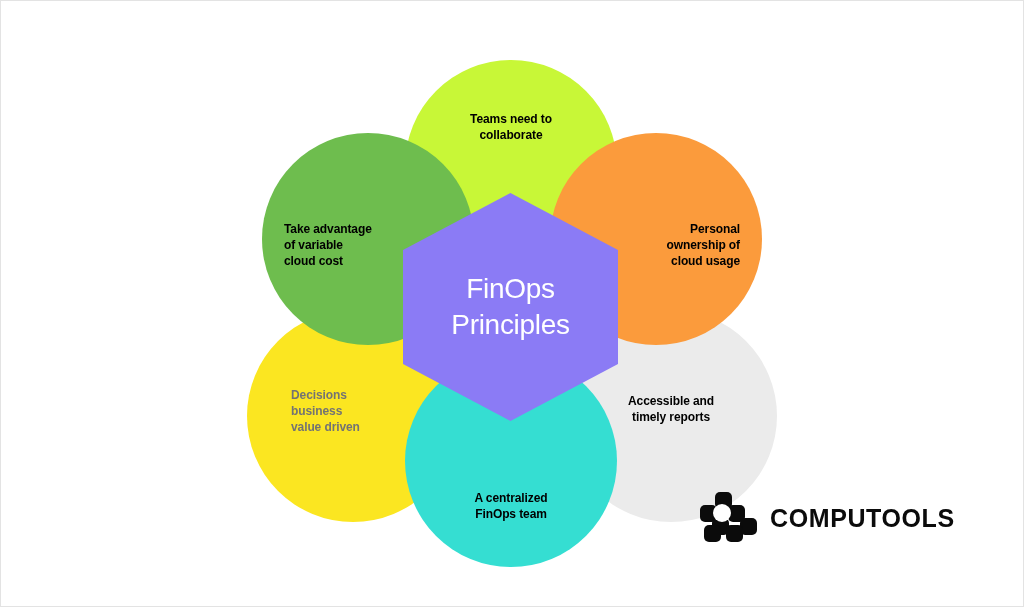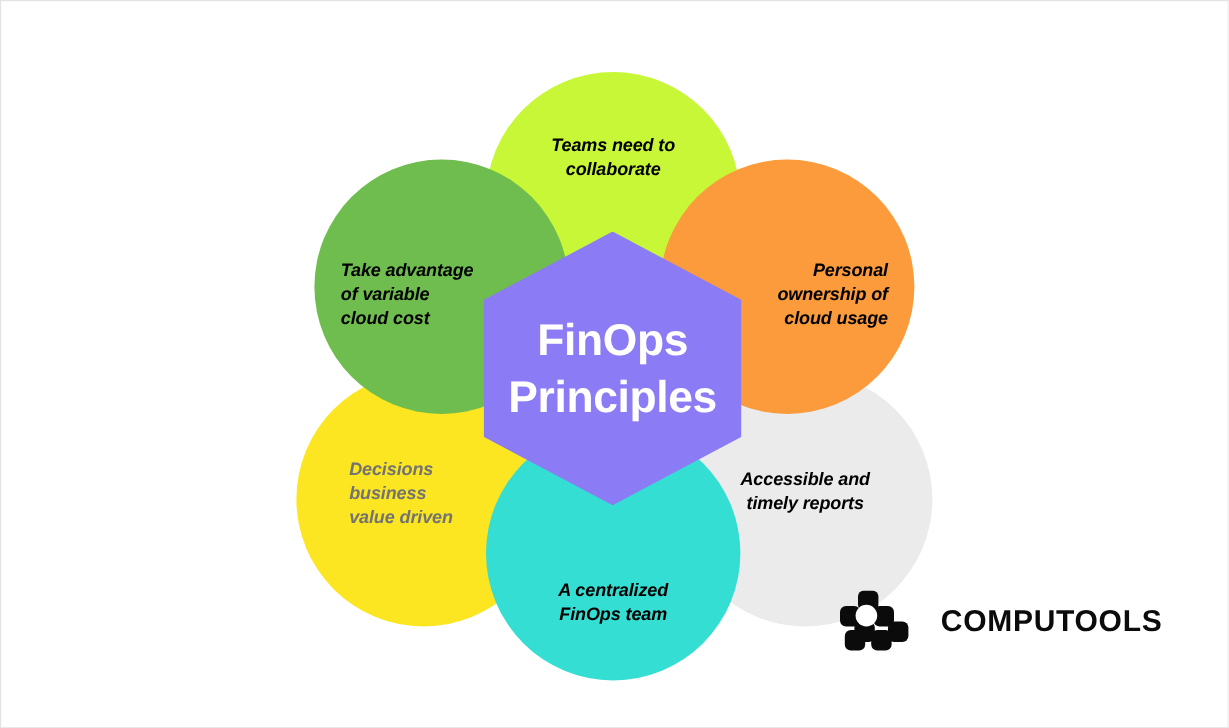--- a/index.html
+++ b/index.html
@@ -37,27 +37,26 @@
   .petal {
     position: absolute;
     border-radius: 50%;
     display: flex;
     align-items: center;
     box-sizing: border-box;
   }
   .petal .petal-label {
     display: block;
     width: 100%;
-    font-size: 15px;
+    font-size: 12px;
     line-height: 1.33;
     font-weight: 700;
     color: #000000;
     letter-spacing: -0.1px;
     white-space: pre-line;
-    font-style: italic;
   }
 
   
   #petal-green {
     left: 262px; top: 133px;
     width: 212px; height: 212px;
     background: #6ebd4e;
     z-index: 5;
   }
   #petal-green .petal-label {
@@ -140,36 +139,36 @@
     height: 228px;
     background: #8b7bf5;
     z-index: 10;
     clip-path: polygon(50% 0%, 100% 25%, 100% 75%, 50% 100%, 0% 75%, 0% 25%);
     display: flex;
     align-items: center;
     justify-content: center;
   }
   #hexagon .hex-label {
     color: #ffffff;
-    font-size: 37px;
+    font-size: 28px;
     line-height: 1.28;
-    font-weight: 700;
+    font-weight: 400;
     text-align: center;
     letter-spacing: -0.3px;
     white-space: pre-line;
   }
 
   
   #logo {
     position: absolute;
     left: 700px;
     top: 492px;
     display: flex;
     align-items: center;
-    gap: 22px;
+    gap: 8px;
     z-index: 20;
   }
   #logo-mark {
     width: 62px;
     height: 52px;
     display: block;
   }
   #logo-wordmark {
     font-size: 25px;
     font-weight: 700;

